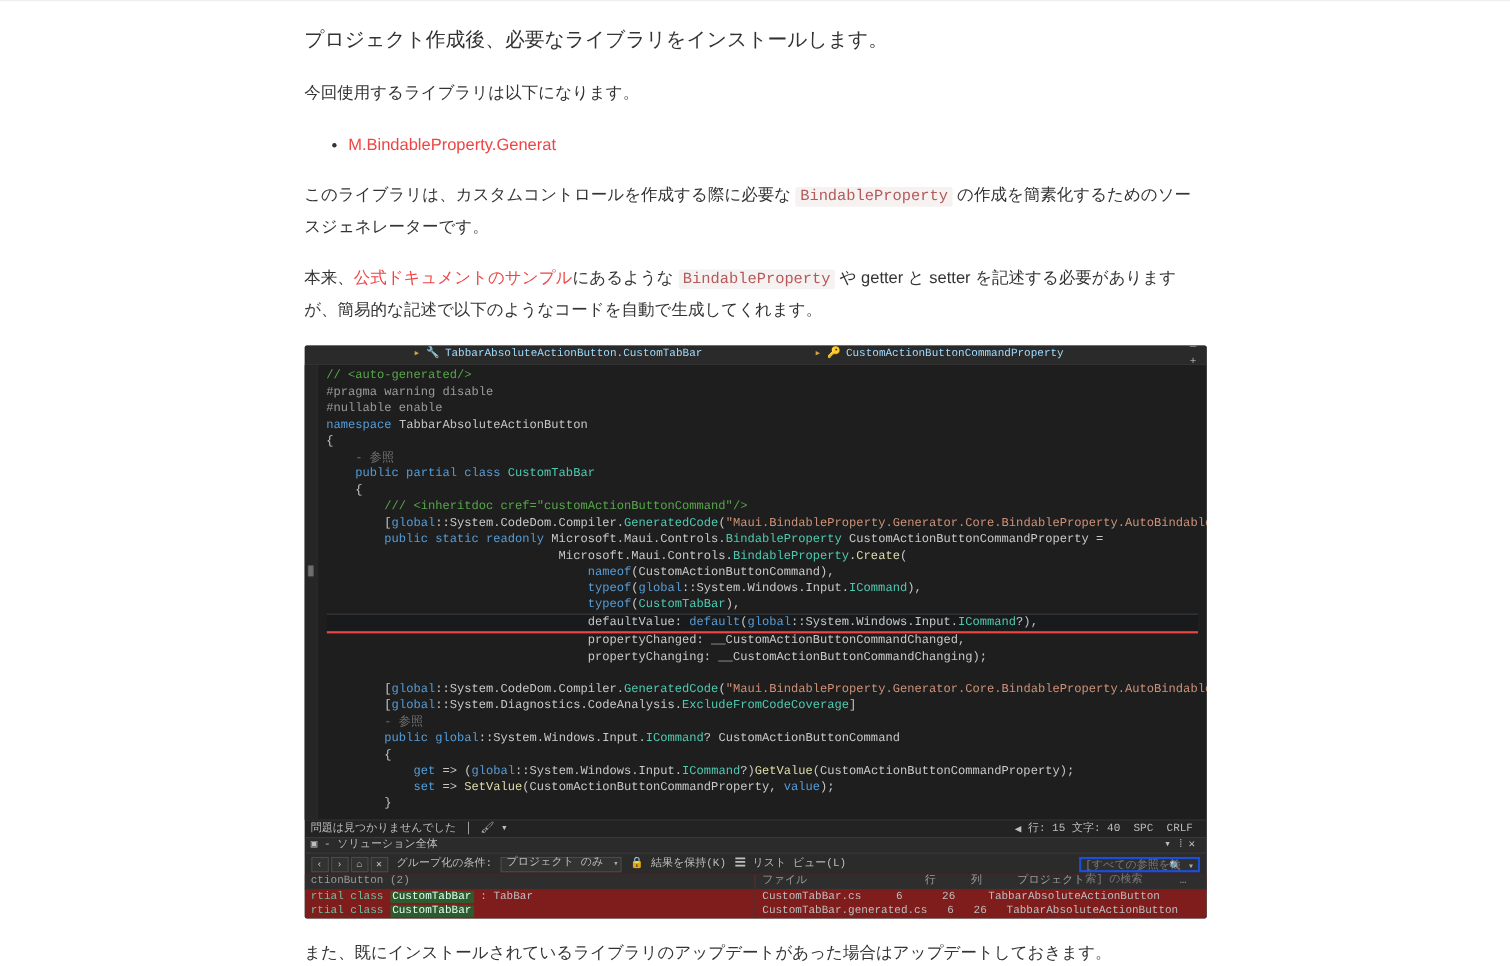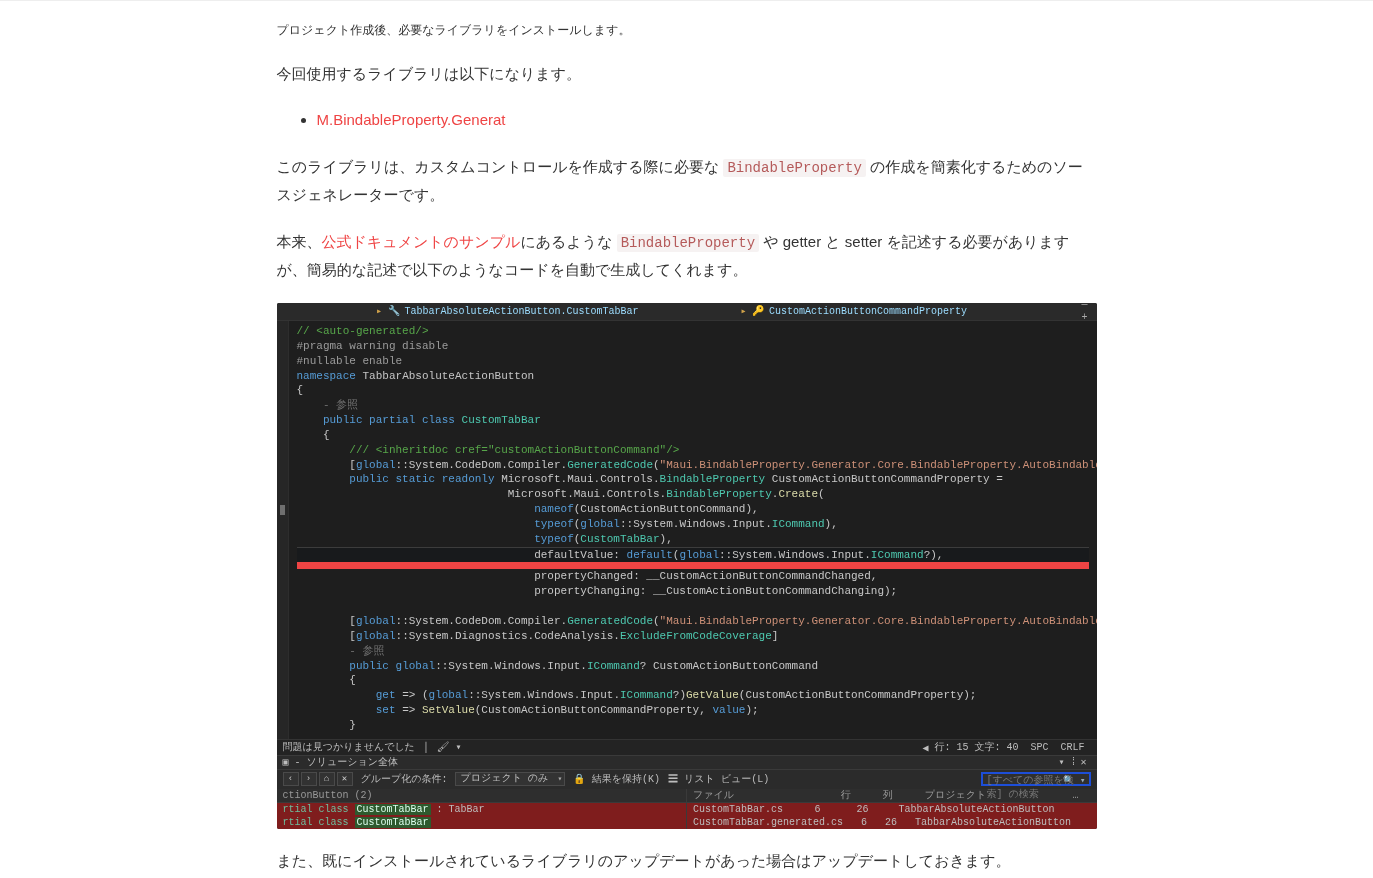--- a/index.html
+++ b/index.html
@@ -14,21 +14,21 @@
     max-width: 860px;
     margin: 0 auto;
     padding: 0 20px 40px;
   }
   hr.top {
     border: none;
     border-top: 1px solid #eee;
     margin-bottom: 8px;
   }
   p.body-text { margin: 18px 0; color: #333; }
-  .cutoff { color: #888; font-size: 12px; }
+  .cutoff { color: #888; font-size: 18px; }
   ul.bullets { list-style: disc; padding-left: 40px; margin: 14px 0; }
   ul.bullets li::marker { color: #333; }
   a.link { color: #ef4444; text-decoration: none; }
   code.inline {
     font-family: Consolas, "Courier New", monospace;
     color: #b55a5a;
     background: #f6f2f2;
     padding: 1px 4px;
     border-radius: 2px;
     font-size: 14px;
@@ -87,21 +87,21 @@
   .tk-kw  { color: #569cd6; }
   .tk-cls { color: #4ec9b0; }
   .tk-ns  { color: #c5c5c5; }
   .tk-str { color: #ce9178; }
   .tk-mth { color: #dcdcaa; }
   .tk-id  { color: #c8c8c8; }
   .tk-pale{ color: #717171; }
   .hl-line {
     background: #181a1c;
     border-top: 1px solid #3c3c3c;
-    border-bottom: 7px solid #ef4444;
+    border-bottom: 2px solid #ef4444;
     display: inline-block;
     width: 100%;
   }
 
   .vs-statusbar {
     display: flex;
     align-items: center;
     height: 16px;
     font-size: 10px;
     background: #232323;

